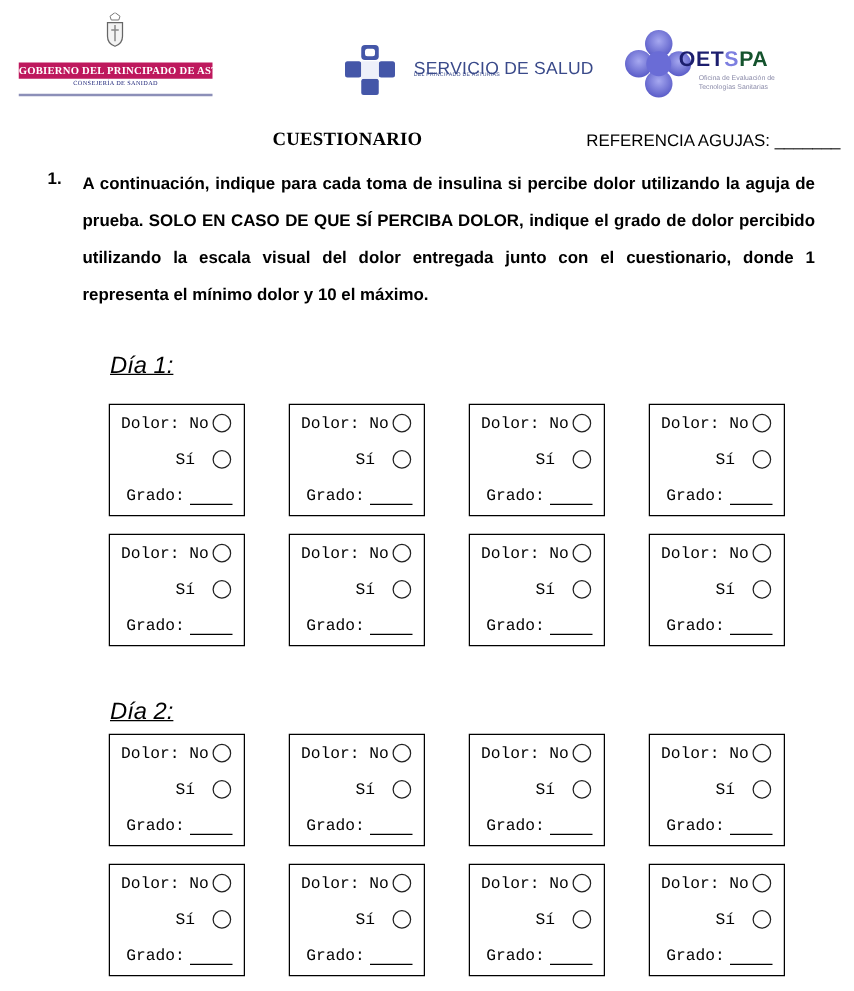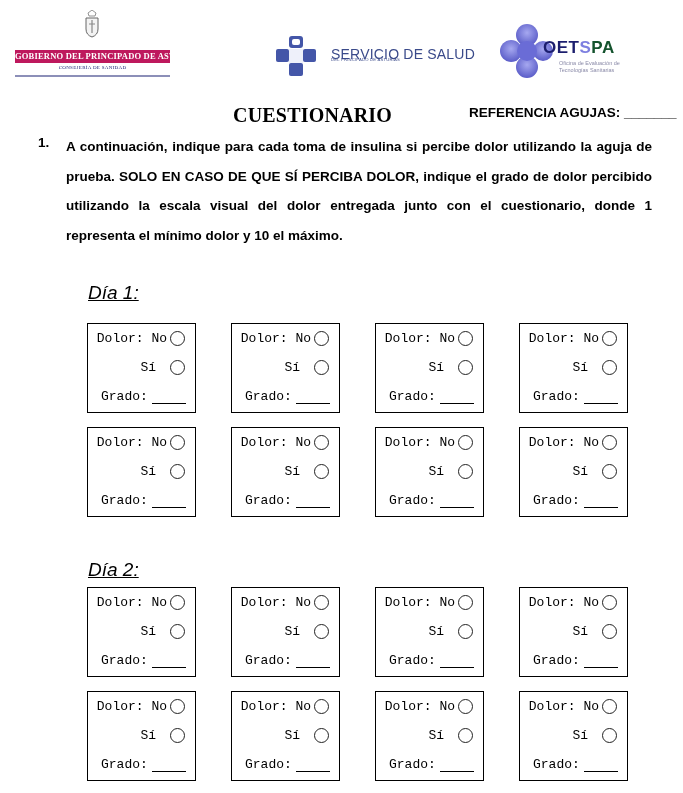--- a/index.html
+++ b/index.html
@@ -26,22 +26,22 @@
   .logo-oetspa .name { position: absolute; left: 43px; top: 14px; font-size: 17px; font-weight: bold; letter-spacing: 0.5px; white-space: nowrap; }
   .logo-oetspa .name .o { color: #1c1e6e; }
   .logo-oetspa .name .ets { color: #1c1e6e; margin-top: 12px; }
   .logo-oetspa .name .s2 { color: #7d7fe0; }
   .logo-oetspa .name .pa { color: #14532d; }
   .logo-oetspa .d1, .logo-oetspa .d2 { position: absolute; left: 59px; font-size: 5.5px; color: #8a8aa8; white-space: nowrap; }
   .logo-oetspa .d1 { top: 36px; }
   .logo-oetspa .d2 { top: 43px; }
 
   
-  .title { position: absolute; left: 233px; top: 104px; font-family: "Liberation Serif", serif; font-weight: bold; font-size: 20px; letter-spacing: 0.2px; }
-  .ref { position: absolute; left: 445px; top: 105px; font-family: "Liberation Sans", sans-serif; font-weight: bold; font-size: 13.5px; white-space: nowrap; padding-left: 24px; }
+  .title { position: absolute; left: 218px; top: 104px; font-family: "Liberation Serif", serif; font-weight: bold; font-size: 15px; letter-spacing: 0.2px; }
+  .ref { position: absolute; left: 445px; top: 105px; font-family: "Liberation Sans", sans-serif; font-weight: normal; font-size: 13.5px; white-space: nowrap; padding-left: 24px; }
 
   
   .q-num { position: absolute; left: 38px; top: 135px; font-weight: bold; font-size: 13.5px; }
   .q-text { position: absolute; left: 66px; top: 132px; width: 586px; font-weight: bold; font-size: 13.5px;
             line-height: 29.5px; text-align: justify; }
 
   
   .day-label { position: absolute; left: 88px; font-style: italic; font-size: 19px; text-decoration: underline; }
 
   

